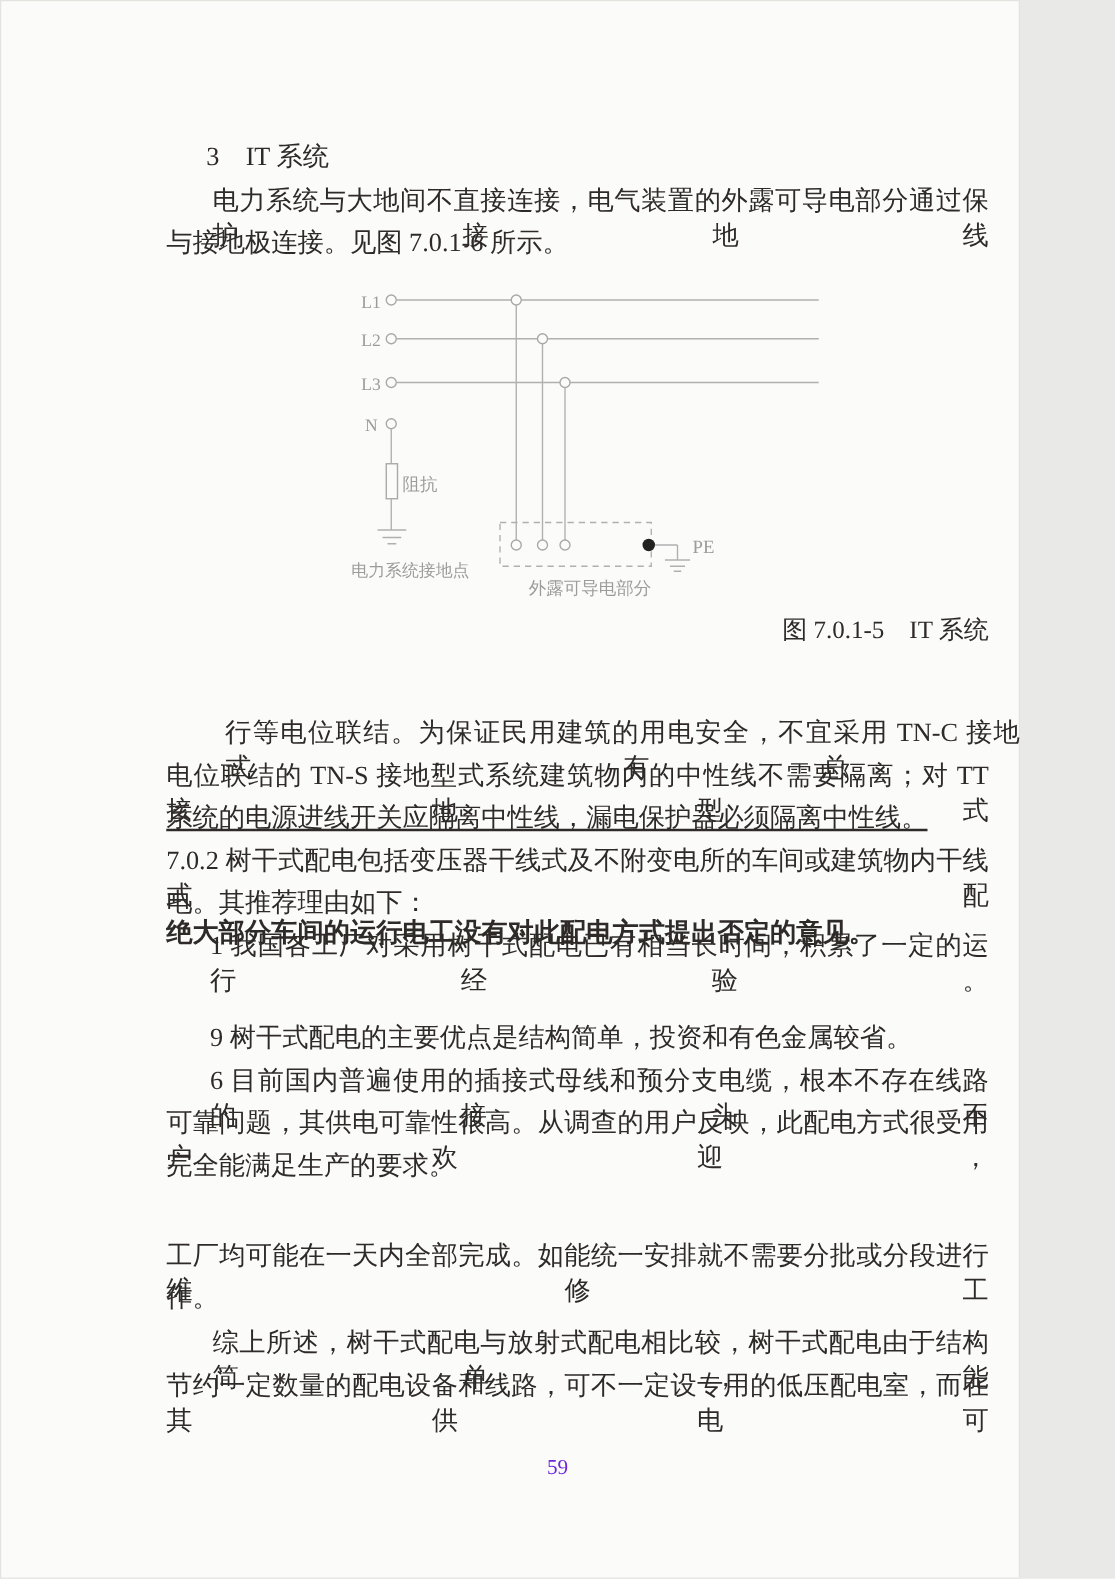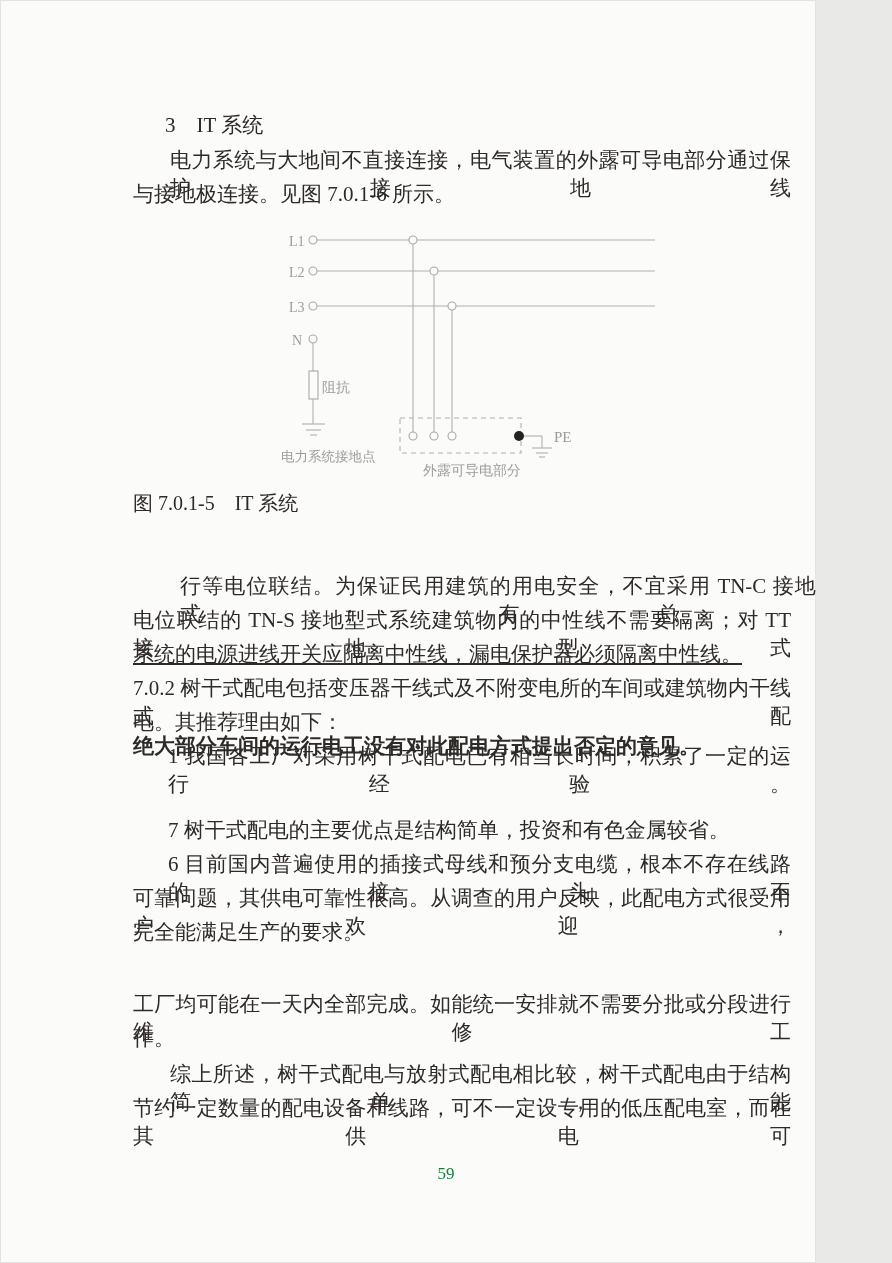--- a/index.html
+++ b/index.html
@@ -29,30 +29,30 @@
     white-space:normal;
     text-align:justify;
     text-align-last:justify;
   }
   .indent{padding-left:37px;box-sizing:border-box;}
   .indent-item{padding-left:35px;box-sizing:border-box;}
   .bold{font-weight:normal;}
   .caption{
     position:absolute;
     left:133px;top:490px;width:658px;
-    text-align:left;
+    text-align:right;
     font-size:20px;
     color:#2e2a28;
   }
   .page-number{
     position:absolute;
     left:0;top:1164px;width:892px;
     text-align:center;
     font-size:17px;
-    color:#15803d;
+    color:#6d28d9;
   }
   svg.diagram{
     position:absolute;
     left:270px;top:225px;
     width:410px;height:260px;
   }
   svg .wire{stroke:#b0b0b0;stroke-width:1.1;fill:none;}
   svg .term{stroke:#a8a8a8;stroke-width:1.1;fill:#fbfbf9;}
   svg .glabel{fill:#9c9c9c;font-family:"Liberation Serif","DejaVu Serif",serif;}
 </style>
@@ -125,21 +125,21 @@
   <div class="line" style="top:640px;text-decoration:underline;">系统的电源进线开关应隔离中性线，漏电保护器必须隔离中性线。</div>
 
   <div class="line justify" style="top:674px;">
     <span class="bold">7.0.2</span><span> 树干式配电包括变压器干线式及不附变电所的车间或建筑物内干线式配</span>
   </div>
   <div class="line" style="top:708px;">电。其推荐理由如下：</div>
 
   <div class="line justify indent-item" style="top:742px;">1 我国各工厂对采用树干式配电已有相当长时间，积累了一定的运行经验。</div>
   <div class="line" style="top:732px;font-weight:bold;">绝大部分车间的运行电工没有对此配电方式提出否定的意见。</div>
 
-  <div class="line indent-item" style="top:816px;">7 树干式配电的主要优点是结构简单，投资和有色金属较省。</div>
+  <div class="line indent-item" style="top:816px;">9 树干式配电的主要优点是结构简单，投资和有色金属较省。</div>
 
   <div class="line justify indent-item" style="top:850px;">6 目前国内普遍使用的插接式母线和预分支电缆，根本不存在线路的接头不</div>
   <div class="line" style="top:918px;">完全能满足生产的要求。</div>
   <div class="line justify" style="top:884px;">可靠问题，其供电可靠性很高。从调查的用户反映，此配电方式很受用户欢迎，</div>
 
   <div class="line justify" style="top:990px;">工厂均可能在一天内全部完成。如能统一安排就不需要分批或分段进行维修工</div>
   <div class="line" style="top:1024px;">作。</div>
 
   <div class="line justify indent" style="top:1060px;">综上所述，树干式配电与放射式配电相比较，树干式配电由于结构简单，能</div>
   <div class="line justify" style="top:1094px;">节约一定数量的配电设备和线路，可不一定设专用的低压配电室，而在其供电可</div>

